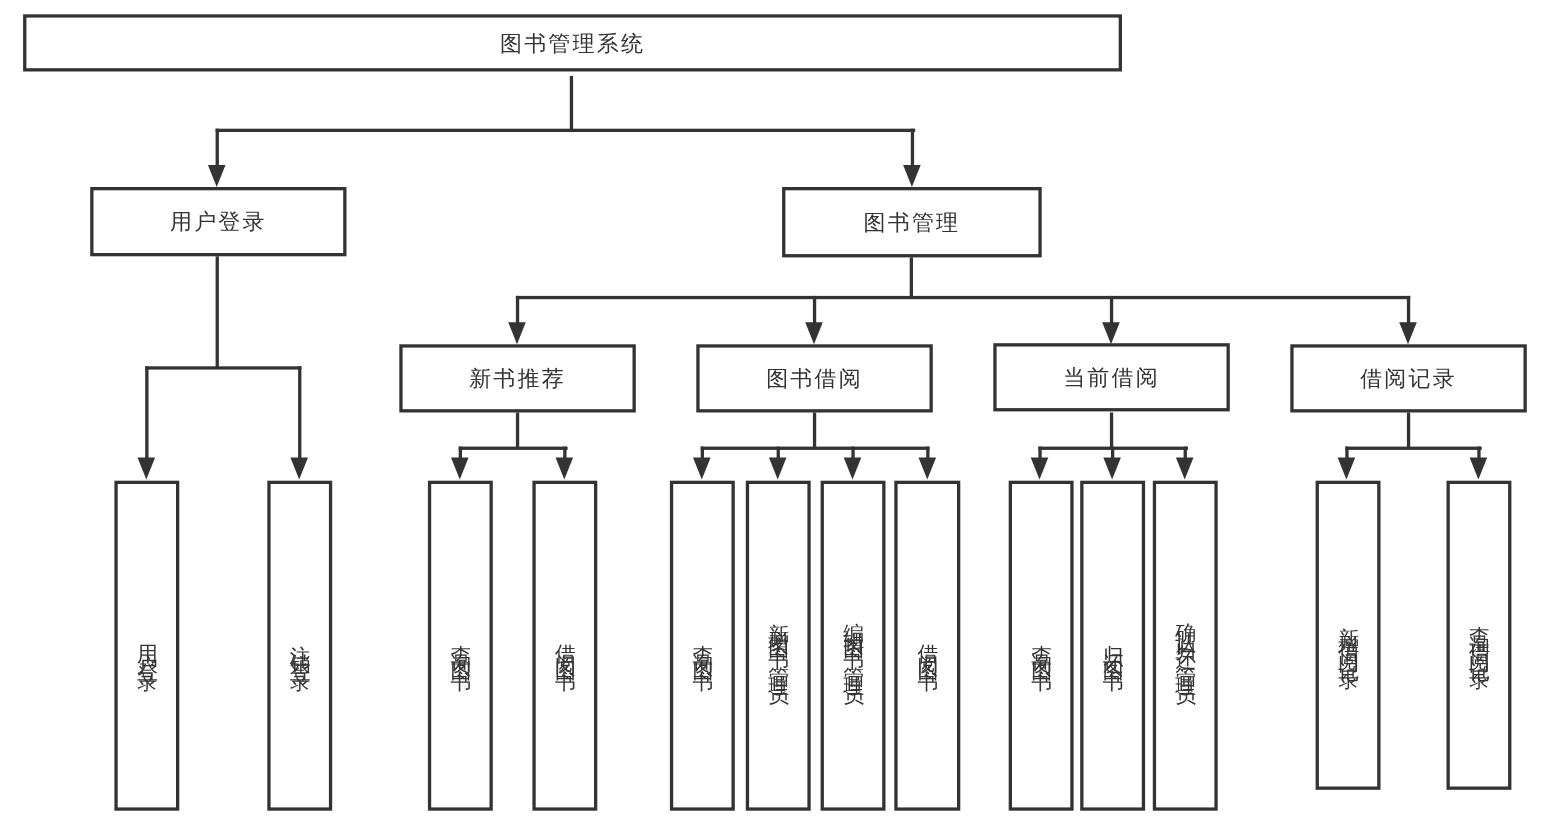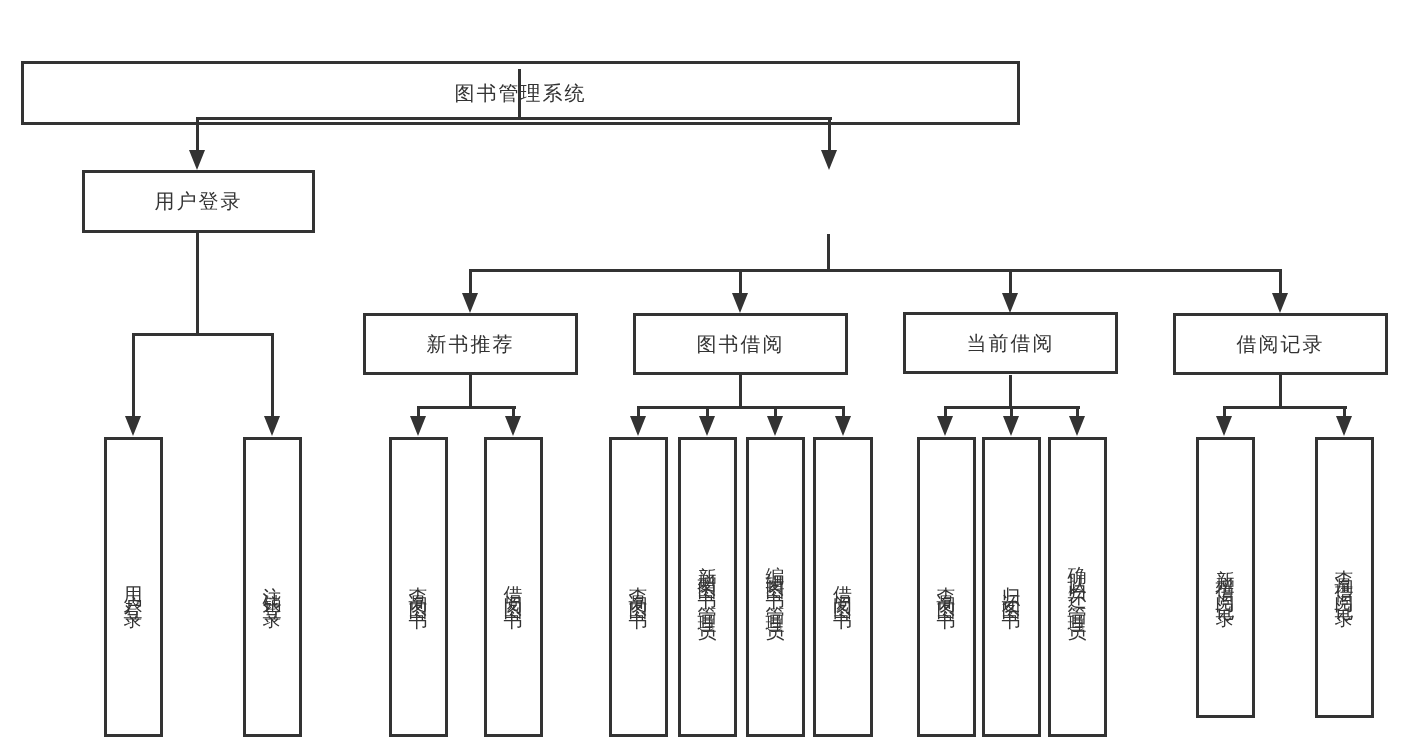--- a/index.html
+++ b/index.html
@@ -30,28 +30,31 @@
   .watermark{
     position:absolute;left:1183px;top:714px;font-size:20px;color:rgba(158,158,158,0.92);
     white-space:nowrap;z-index:5;
   }
 </style>
 </head>
 <body>
 
 <div class="canvas">
 
-  <div class="hbox" style="left:21px;top:13px;width:999px;height:64px;margin-top:48px;">
+  <div class="hbox" style="left:21px;top:13px;width:999px;height:52px;">
     <span>图书管理系统</span>
   </div>
 
   <div class="hbox" style="left:82px;top:170px;width:233px;height:63px;">
     <span>用户登录</span>
   </div>
 
+  <div class="hbox" style="left:711px;top:170px;width:236px;height:64px;">
+    <span>图书管理</span>
+  </div>
 
   <div class="hbox" style="left:363px;top:313px;width:215px;height:62px;">
     <span>新书推荐</span>
   </div>
 
   <div class="hbox" style="left:633px;top:313px;width:215px;height:62px;text-align:center;">
     <span>图书借阅</span>
   </div>
 
   <div class="hbox" style="left:903px;top:312px;width:215px;height:62px;">

